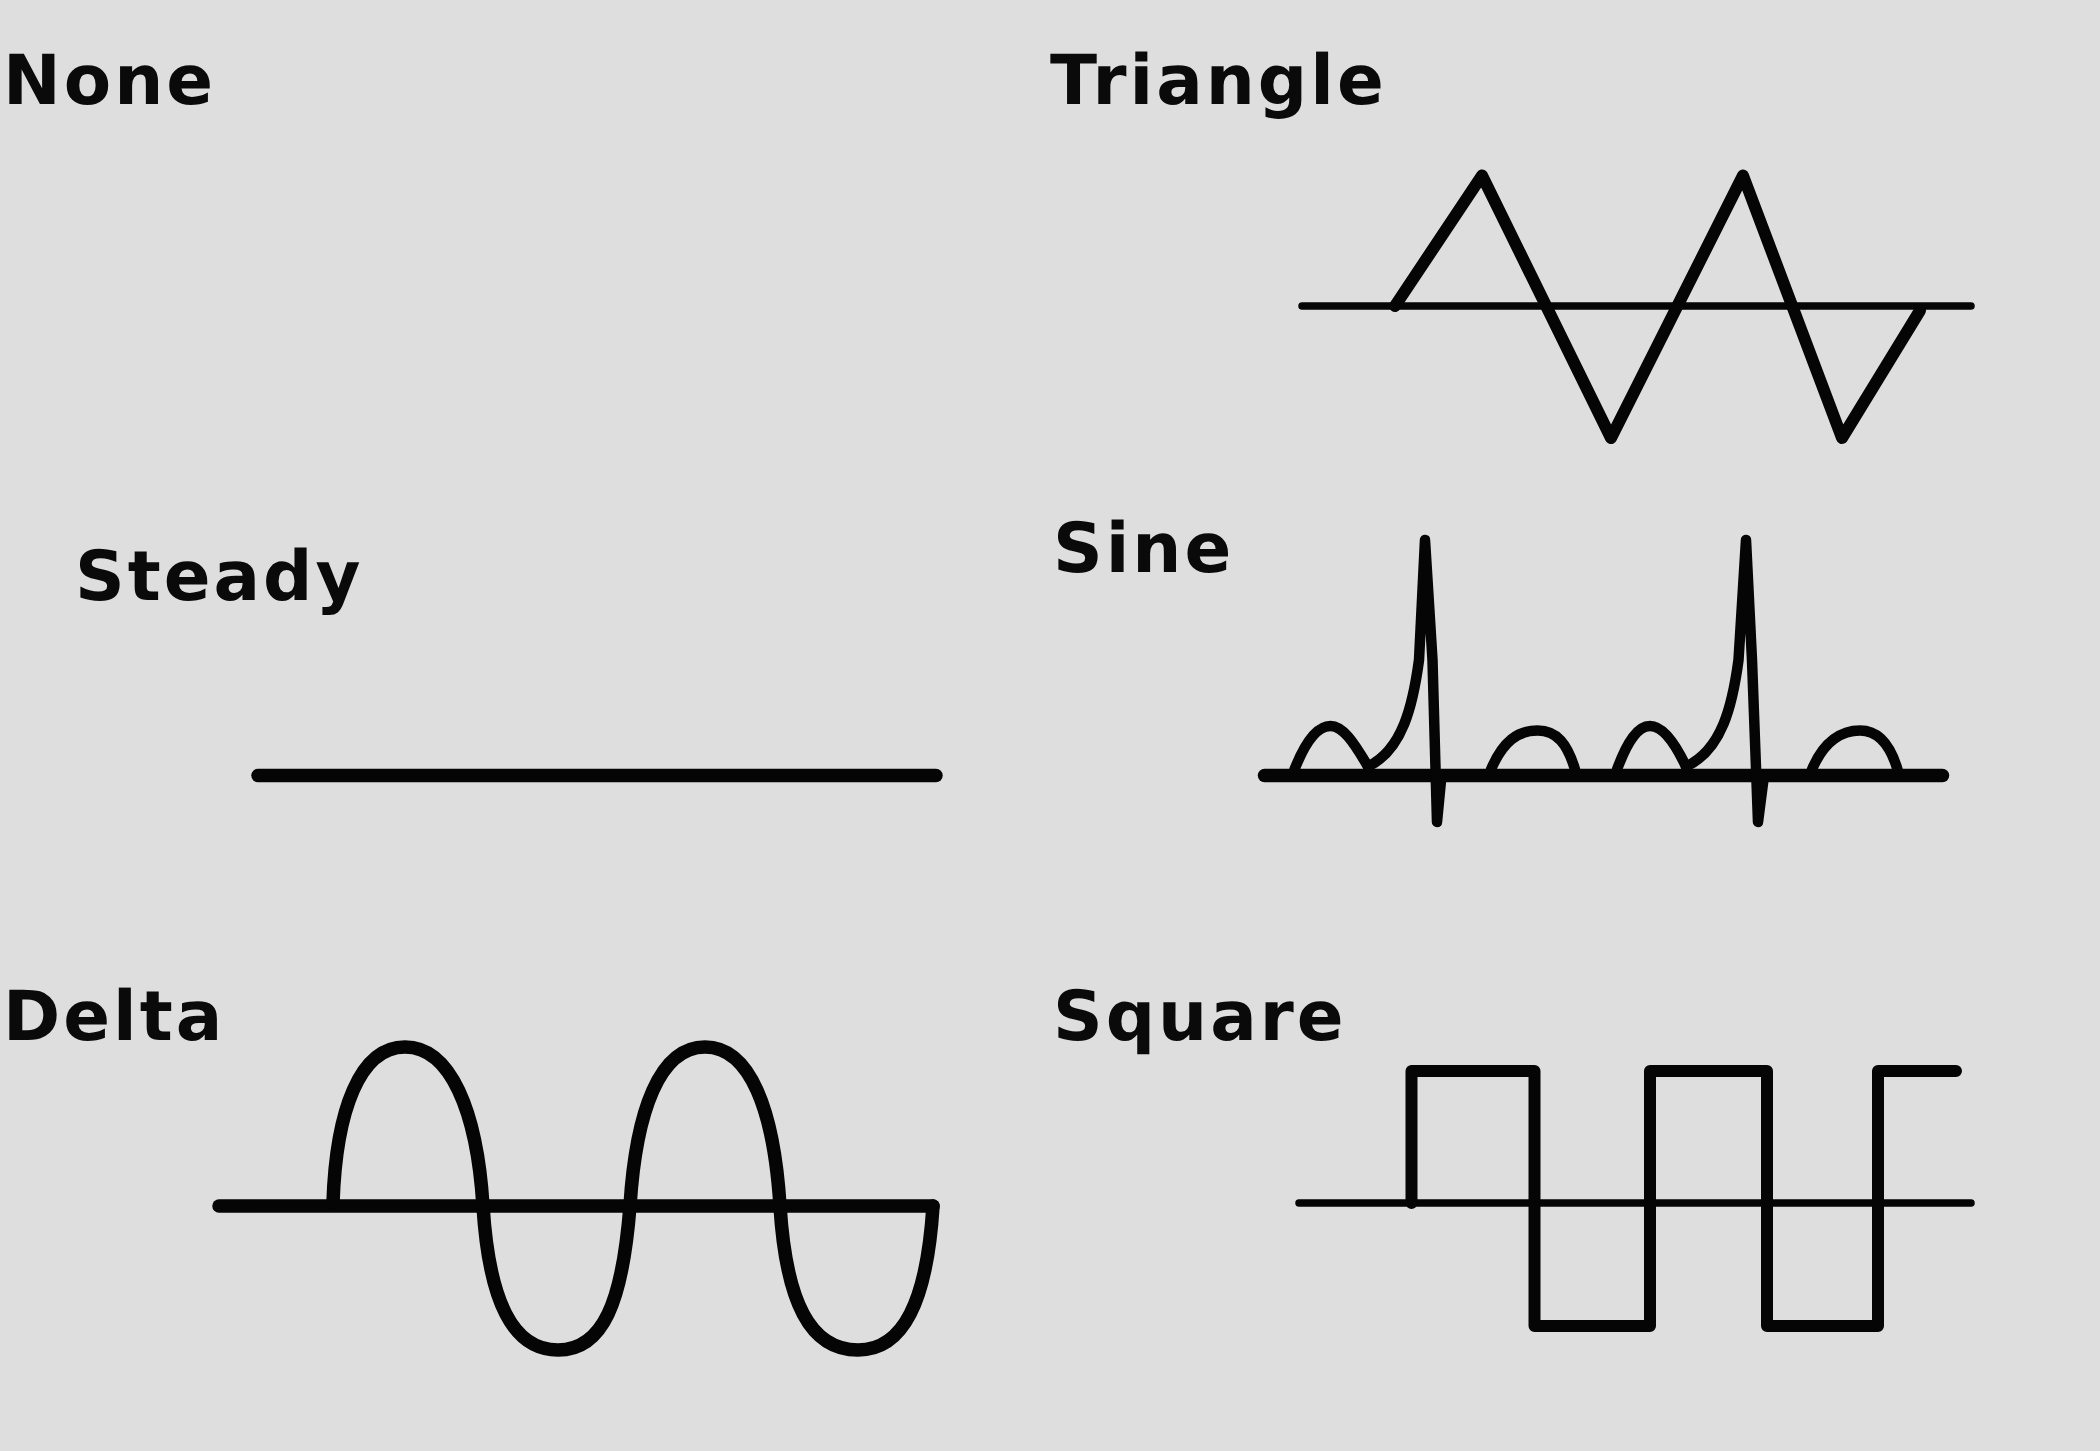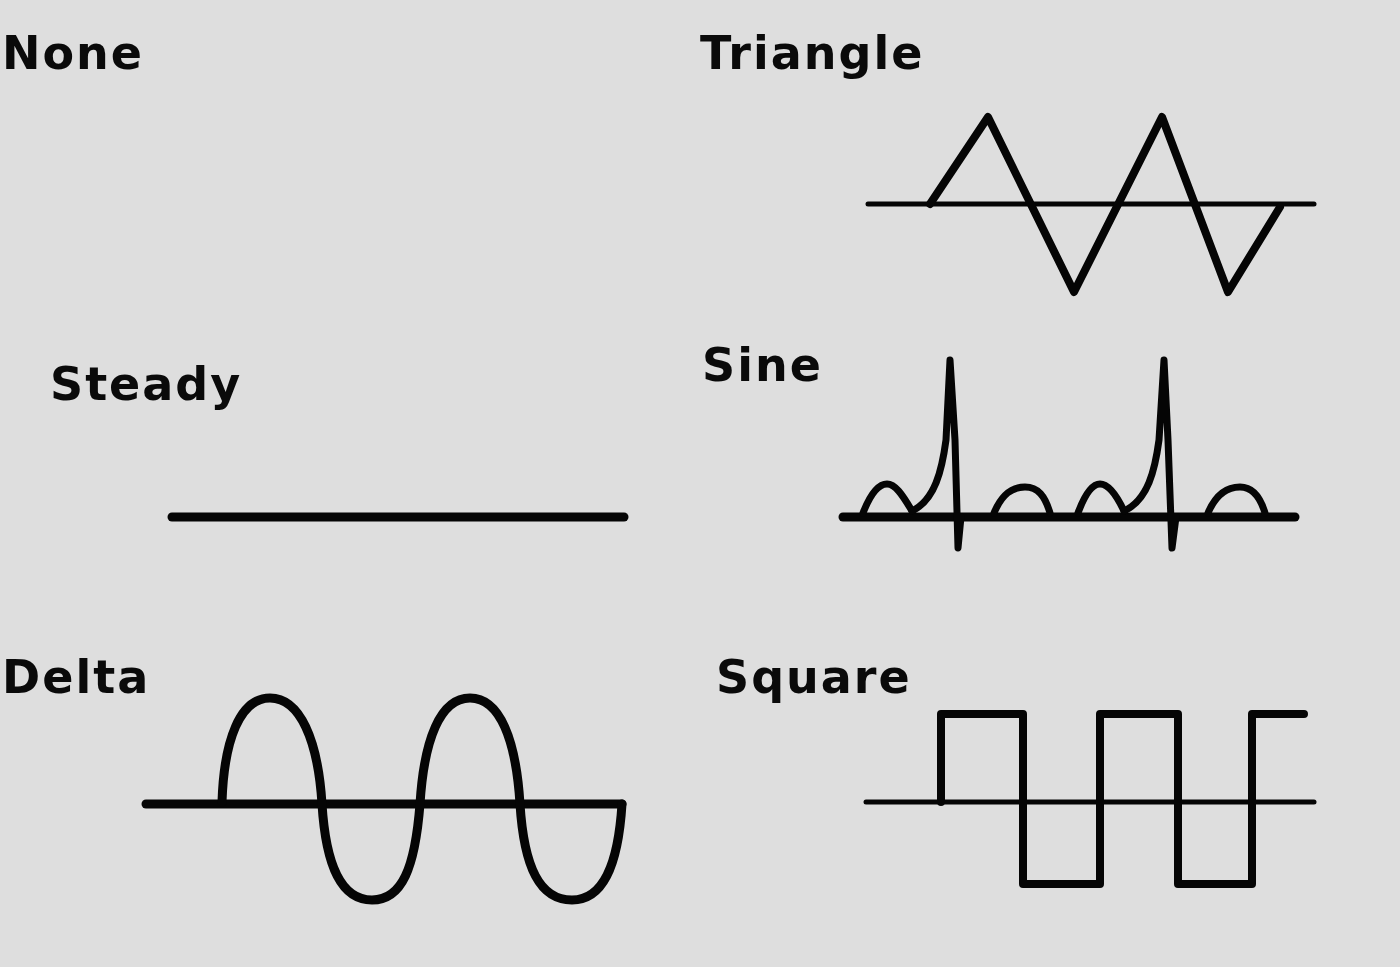--- a/index.html
+++ b/index.html
@@ -33,21 +33,21 @@
     }
   </style>
 </head>
 <body>
 
 <div class="label" style="left:2px; top:30px;">None</div>
 <div class="label" style="left:700px; top:30px;text-align:right;">Triangle</div>
 <div class="label" style="left:2px; top:361px;margin-left:48px;">Steady</div>
 <div class="label" style="left:702px; top:342px;">Sine</div>
 <div class="label" style="left:2px; top:654px;">Delta</div>
-<div class="label" style="left:702px; top:654px;margin-left:14px;">Square</div>
+<div class="label" style="left:702px; top:654px;">Square</div>
 
 <svg class="wave" viewBox="0 0 1400 967" xmlns="http://www.w3.org/2000/svg">
 
   <g>
     <line x1="868" y1="204" x2="1314" y2="204" stroke-width="5"></line>
     <polyline points="930,204 988,117 1074,292 1162,117 1228,292 1280,207" stroke-width="8"></polyline>
   </g>
 
   <g>
     <line x1="172" y1="517" x2="624" y2="517" stroke-width="9" stroke-linecap="butt"></line>

